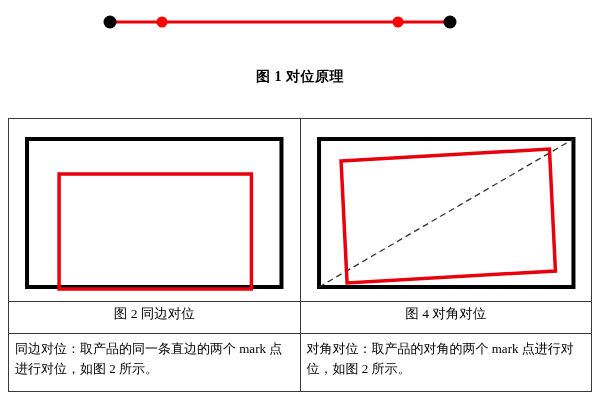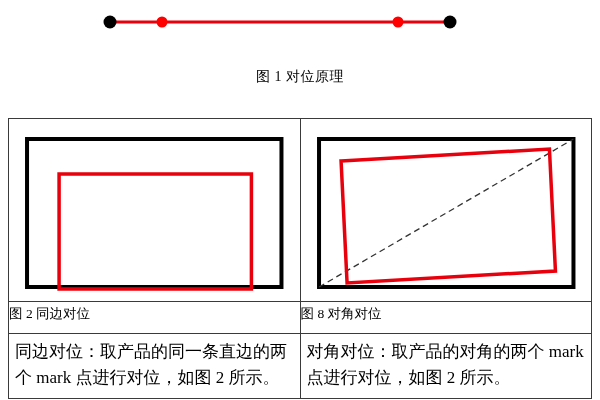--- a/index.html
+++ b/index.html
@@ -31,20 +31,21 @@
   }
 
   #fig1-caption {
     position: absolute;
     left: 0;
     top: 68px;
     width: 600px;
     text-align: center;
     font-size: 14px;
     letter-spacing: 0.5px;
+    font-weight: bold;
   }
 
   
   #diagram-table {
     position: absolute;
     left: 8px;
     top: 118px;
     width: 584px;
     border-collapse: collapse;
     table-layout: fixed;
@@ -53,26 +54,27 @@
     border: 1px solid #3a3a3a;
     padding: 0;
     vertical-align: top;
   }
   .fig-cell {
     height: 182px;
     position: relative;
   }
   .fig-caption-cell {
     height: 24px;
+    text-align: center;
     font-size: 13.5px;
     padding: 3px 0 4px 0 !important;
     vertical-align: middle;
   }
   .desc-cell {
-    font-size: 17px;
+    font-size: 13px;
     line-height: 1.55;
     padding: 5px 6px 6px 6px !important;
     height: 46px;
   }
   .fig-svg-wrap {
     position: absolute;
     left: 0;
     top: 0;
     width: 100%;
     height: 100%;
@@ -117,21 +119,21 @@
             <polygon points="40,42 248,30 254,152 46,164" fill="none" stroke="#e8000d" stroke-width="3.5"></polygon>
           </svg>
         </div>
       </td>
     </tr>
     <tr>
       <td class="fig-caption-cell">
         <span>图 2  同边对位</span>
       </td>
       <td class="fig-caption-cell">
-        <span>图 8  对角对位</span>
+        <span>图 4  对角对位</span>
       </td>
     </tr>
     <tr>
       <td class="desc-cell">
         <span>同边对位：取产品的同一条直边的两个 mark 点进行对位，如图 2 所示。</span>
       </td>
       <td class="desc-cell">
         <span>对角对位：取产品的对角的两个 mark 点进行对位，如图 2 所示。</span>
       </td>
     </tr>

